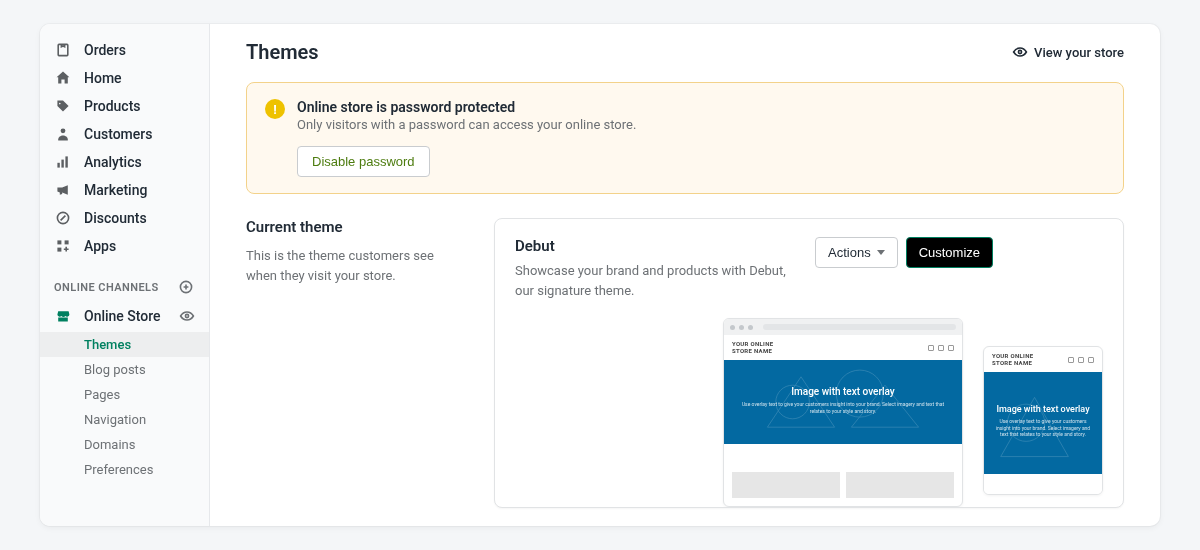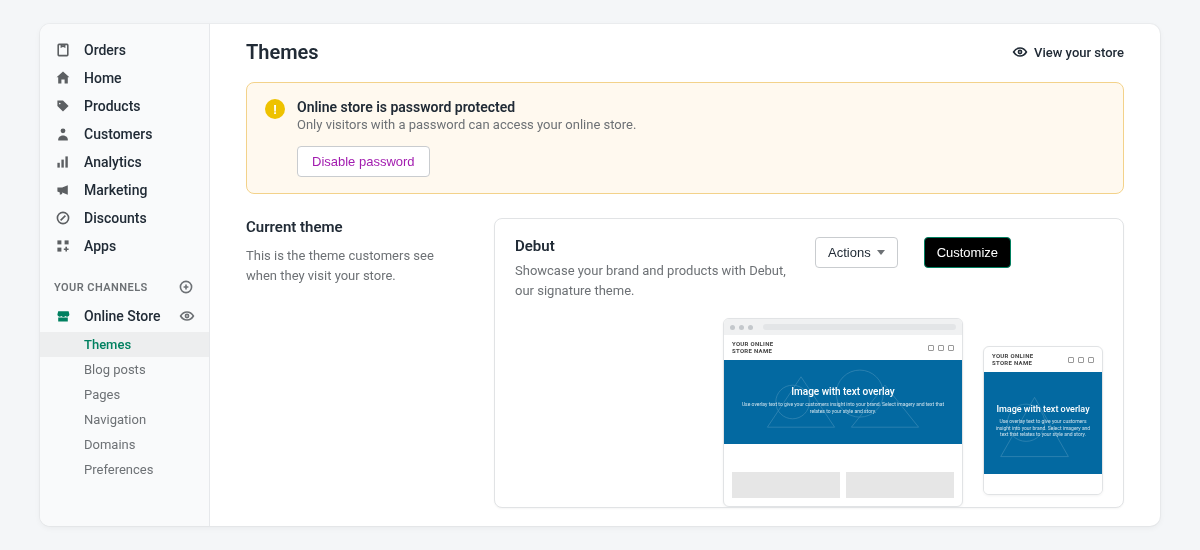--- a/index.html
+++ b/index.html
@@ -114,39 +114,39 @@
   .banner-desc { font-size:13px; color:#6d7175; margin-top:2px; }
   .banner-btn {
     margin-top:14px; margin-left:32px;
     display:inline-block;
     padding:7px 14px;
     background:#fff;
     border:1px solid #c9cccf;
     border-radius:4px;
     font-size:13px;
     cursor:pointer;
-    color:#a21caf;
+    color:#4d7c0f;
   }
   .content-row { display:flex; gap:28px; }
   .current-col { width: 220px; }
   .current-title { font-size:15px; font-weight:600; margin-bottom:10px; }
   .current-desc { font-size:13px; color:#6d7175; line-height:1.5; }
   .theme-card {
     flex:1;
     background:#fff;
     border:1px solid #e1e3e5;
     border-radius:8px;
     box-shadow: 0 1px 2px rgba(0,0,0,0.04);
     padding: 18px 20px 0 20px;
     overflow:hidden;
   }
   .theme-head { display:flex; align-items:flex-start; justify-content:flex-start; gap:20px; margin-bottom:18px;}
   .theme-name { font-size:15px; font-weight:600; margin-bottom:6px;}
   .theme-desc { font-size:13px; color:#6d7175; line-height:1.5; max-width:280px;}
-  .theme-actions { display:flex; gap:26px; align-items:center; }
+  .theme-actions { display:flex; gap:8px; align-items:center; }
   .btn {
     padding:7px 12px;
     border-radius:4px;
     font-size:13px;
     cursor:pointer;
     border:1px solid #c9cccf;
     background:#fff;
     display:flex;align-items:center;gap:6px;
     color:#212b36;
   }
@@ -261,21 +261,21 @@
             <rect x="3" y="3" width="5" height="5"></rect>
             <rect x="12" y="3" width="5" height="5"></rect>
             <rect x="3" y="12" width="5" height="5"></rect>
             <path d="M14 11v6M11 14h6" stroke="currentColor" stroke-width="2"></path>
           </svg>
       </span>
       <span>Apps</span>
     </div>
 
     <div class="section-header">
-      <span>YOUR CHANNELS</span>
+      <span>ONLINE CHANNELS</span>
       <span class="icon">
         <svg width="16" height="16" viewBox="0 0 20 20" fill="none" stroke="currentColor" stroke-width="2">
             <circle cx="10" cy="10" r="7"></circle>
             <path d="M10 7v6M7 10h6"></path>
           </svg>
       </span>
     </div>
 
     <div class="nav-item channel">
       <span class="icon">

